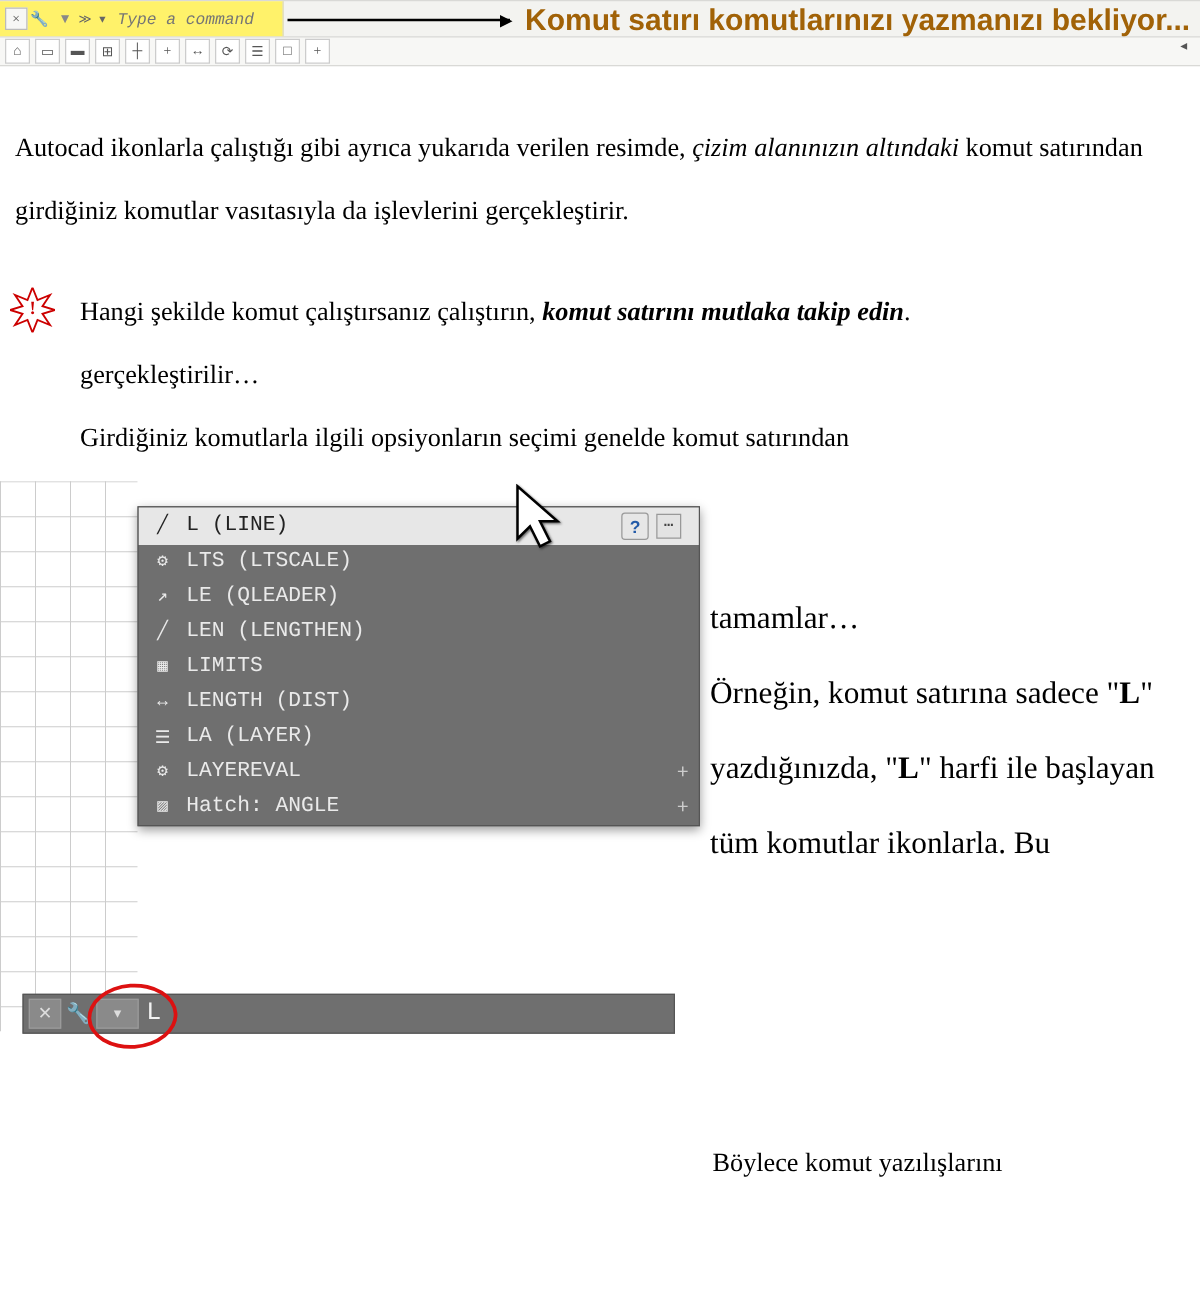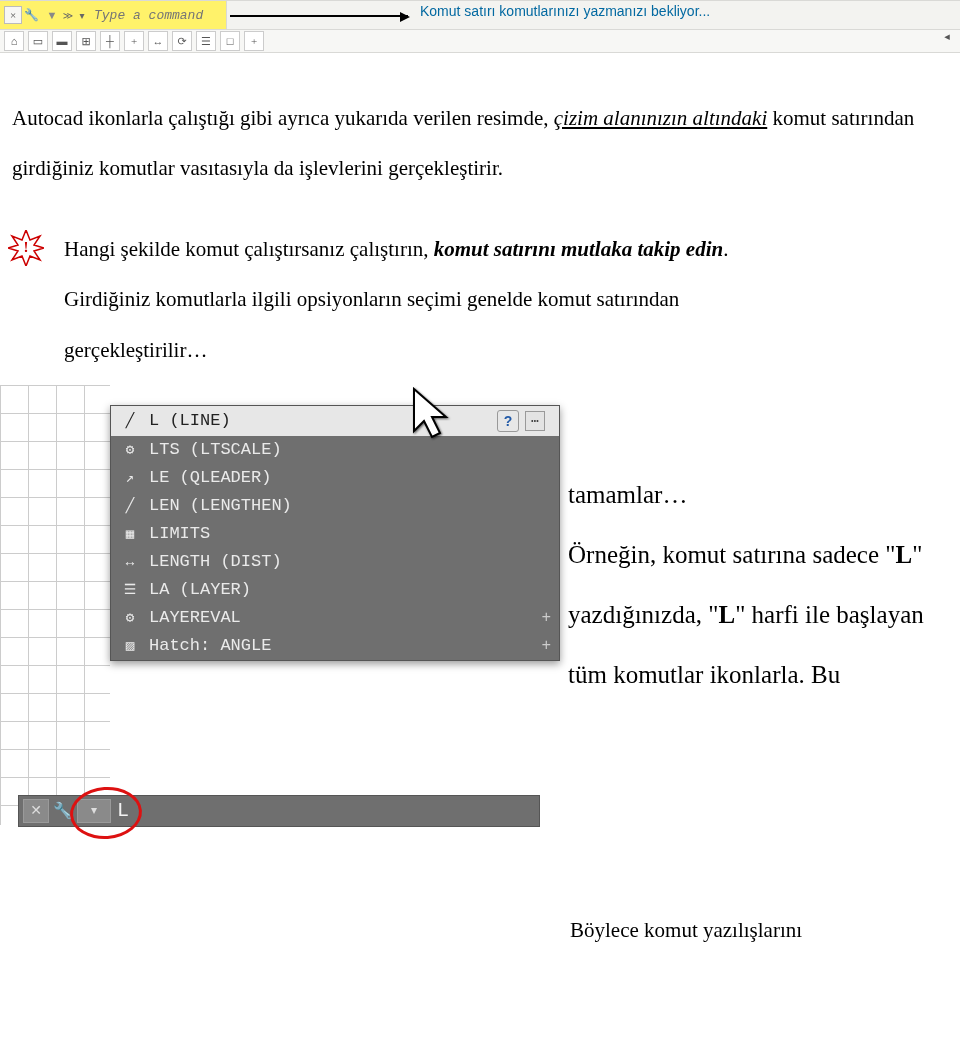--- a/index.html
+++ b/index.html
@@ -93,23 +93,23 @@
     top: -5px;
     border-left: 10px solid #000;
     border-top: 5px solid transparent;
     border-bottom: 5px solid transparent;
   }
   .callout-text {
     position: absolute;
     left: 420px;
     top: 2px;
     font-family: Arial, Helvetica, sans-serif;
-    font-weight: normal;
-    font-size: 14px;
-    color: #0369a1;
+    font-weight: bold;
+    font-size: 24px;
+    color: #a16207;
   }
   .scroll-arrow-right {
     position: absolute;
     right: 6px;
     bottom: -14px;
     width: 14px; height: 14px;
     display:flex; align-items:center; justify-content:center;
     font-size:11px; color:#555;
   }
 
@@ -134,21 +134,21 @@
 
   
   .body-text {
     padding: 40px 32px 10px 12px;
   }
   .para {
     font-size: 21px;
     line-height: 2.4;
     margin: 0 0 0 0;
   }
-  .italic { font-style: italic; text-decoration: underline; }
+  .italic { font-style: italic; }
   .bolditalic { font-style: italic; font-weight: bold; }
 
   .bang-row {
     position: relative;
     margin-top: 30px;
   }
   .bang-star {
     position: absolute;
     left: -4px;
     top: 6px;
@@ -370,22 +370,22 @@
     <div class="bang-row">
       <div class="bang-star">
         <svg width="36" height="36" viewBox="0 0 36 36">
           <polygon points="18,0 22,10 32,6 26,15 36,18 26,21 32,30 22,26 18,36 14,26 4,30 10,21 0,18 10,15 4,6 14,10" fill="none" stroke="#c00" stroke-width="1.5"></polygon>
         </svg>
         <span>!</span>
       </div>
       <p class="para bang-para">
         <span>Hangi şekilde komut çalıştırsanız çalıştırın, </span><span class="bolditalic">komut satırını mutlaka takip edin</span><span>.</span>
       </p>
+      <p class="para bang-para">gerçekleştirilir…</p>
       <p class="para bang-para">Girdiğiniz komutlarla ilgili opsiyonların seçimi genelde komut satırından</p>
-      <p class="para bang-para">gerçekleştirilir…</p>
     </div>
   </div>
 
 
   <div class="lower-row">
     <div class="autocomplete-fig">
       <div class="ac-wrap">
         <div class="grid-bg"></div>
 
         <div class="ac-popup" id="ac-popup">

